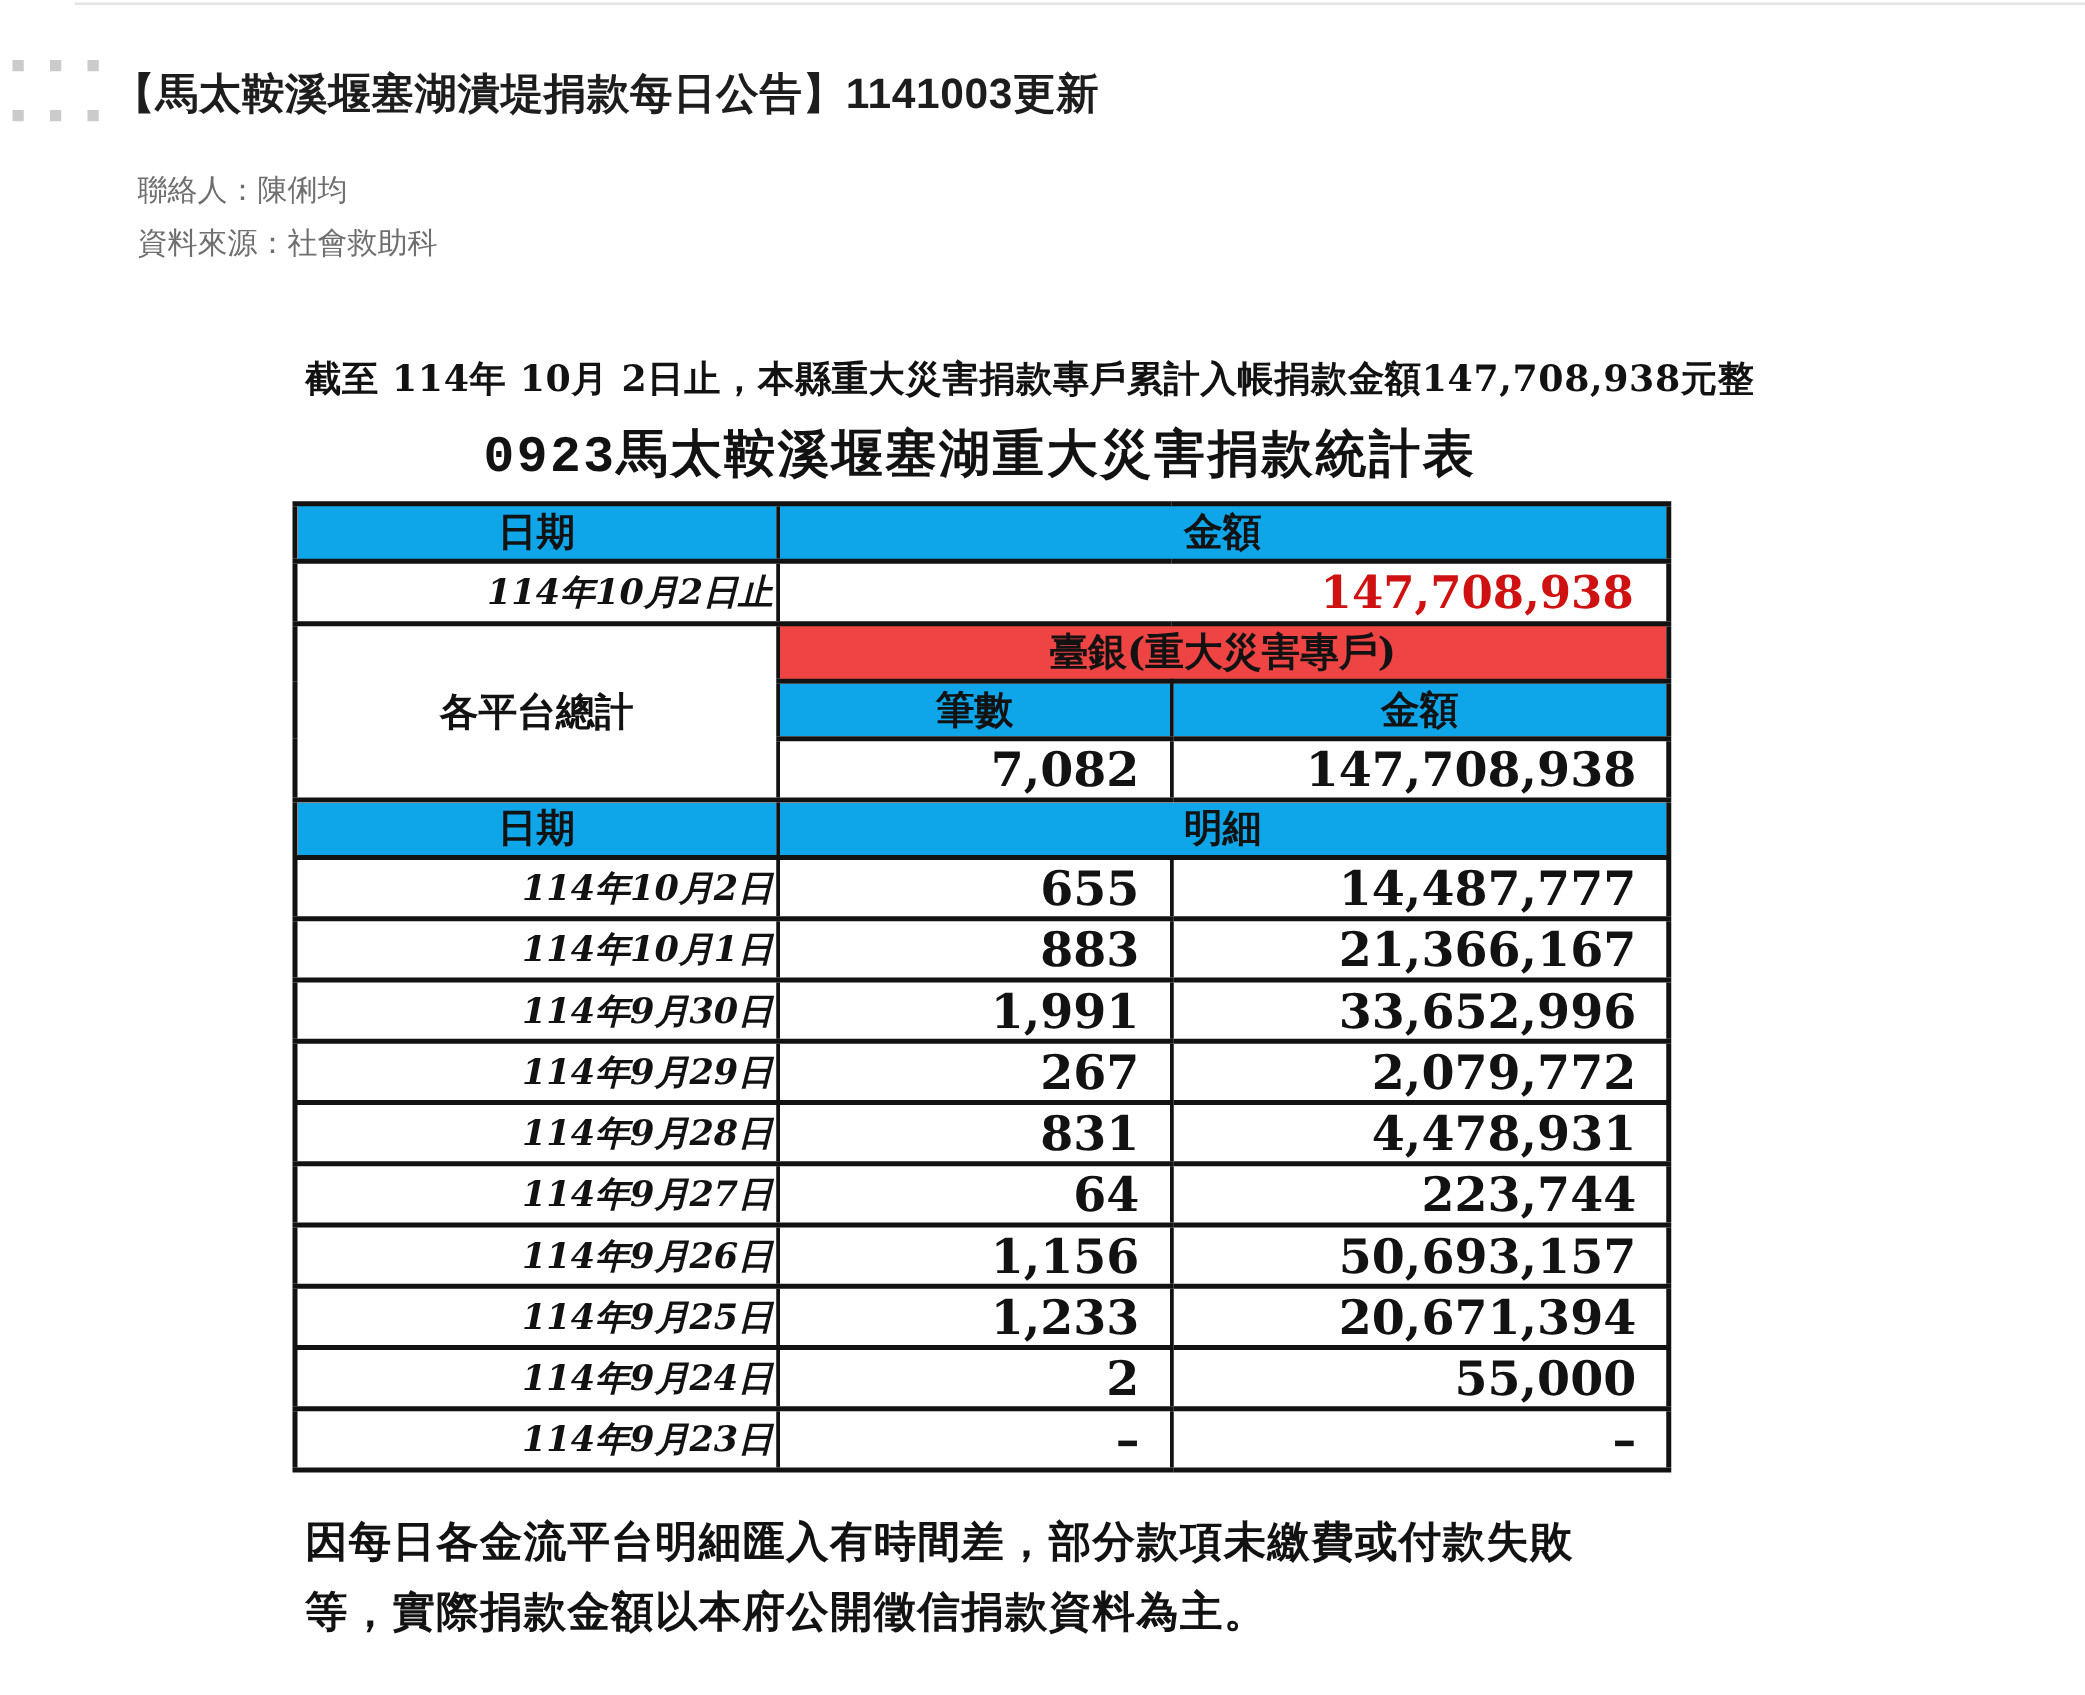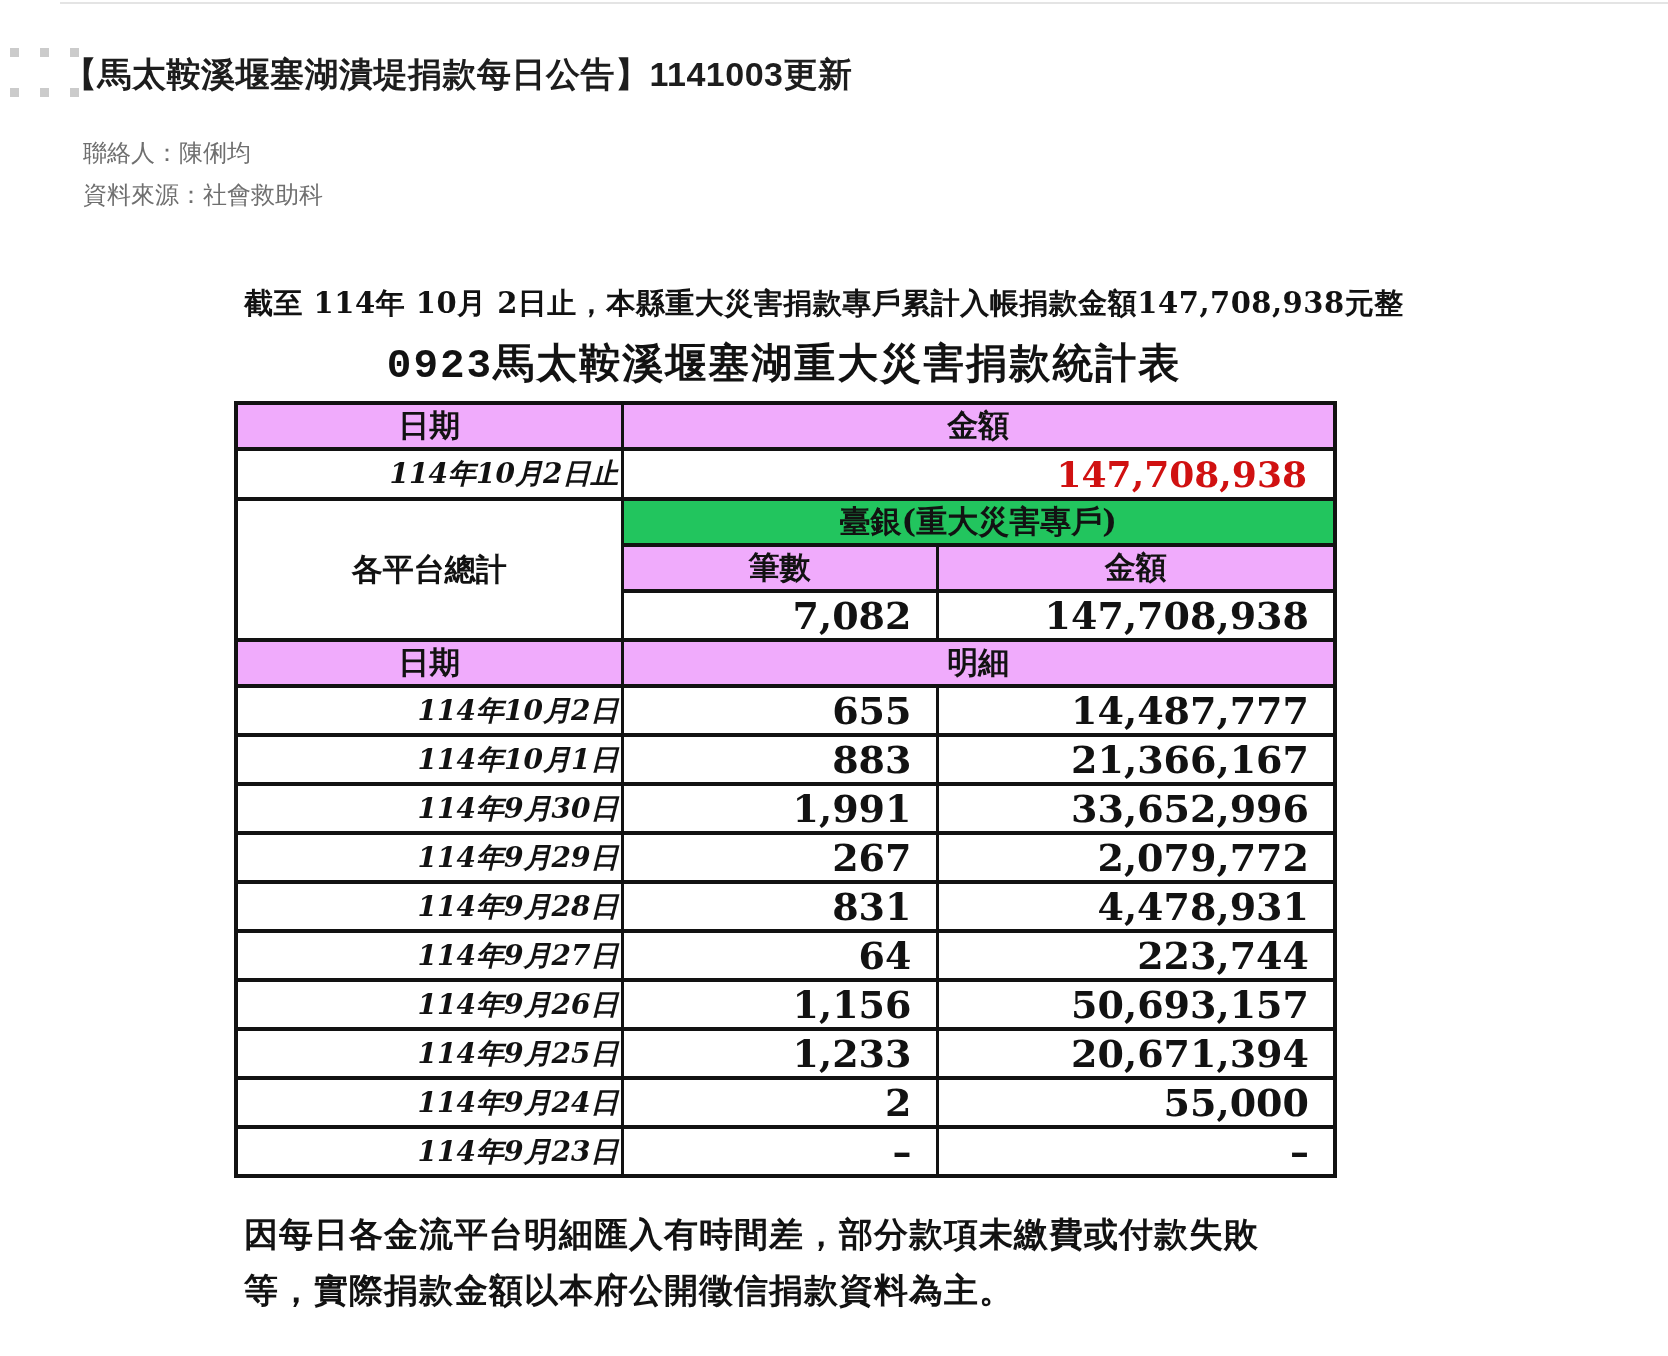--- a/index.html
+++ b/index.html
@@ -7,37 +7,37 @@
     width:1668px;height:1356px;background:#ffffff;position:relative;
     font-family:"Liberation Sans","DejaVu Sans",sans-serif;color:#1c1c1c;
     overflow:hidden;
   }
   .top-rule{position:absolute;top:2px;left:60px;right:0;height:2px;background:#e4e4e4;}
   .drag-handle{position:absolute;left:10px;top:48px;width:76px;height:52px;
     display:grid;grid-template-columns:repeat(3,9px);grid-template-rows:repeat(2,9px);
     column-gap:21px;row-gap:31px;cursor:grab;}
   .drag-handle span{width:9px;height:9px;background:#cbcbcb;display:block;}
 
-  .header-area{padding:52px 0 0 63px;}
+  .header-area{padding:52px 0 0 90px;}
   .page-title{font-size:34px;font-weight:bold;color:#1d1d1d;letter-spacing:.5px;margin:0;}
   .meta{margin-top:34px;font-size:24px;color:#6f6f6f;line-height:42px;margin-left:20px;}
 
   .doc{width:1100px;margin:68px 0 0 234px;
     font-family:"DejaVu Serif","Liberation Serif",serif;font-weight:bold;color:#121212;}
   .preamble{font-size:29px;letter-spacing:.5px;padding-left:10px;white-space:nowrap;}
   .doc-title{font-size:41px;text-align:center;margin-top:12px;letter-spacing:2px;font-family:Liberation Mono, monospace;}
 
   table.donation{border-collapse:collapse;table-layout:fixed;width:1100px;margin-top:10px;
     border:4px solid #121212;}
   table.donation td{
     border-top:4px solid #121212;border-bottom:4px solid #121212;
     border-left:3px solid #121212;border-right:3px solid #121212;
     padding:0 2px;overflow:hidden;}
-  .bg-lt{background:#f0abfc;}
-  .bg-dk{background:#22c55e;}
+  .bg-lt{background:#0ea5e9;}
+  .bg-dk{background:#ef4444;}
   .c-head{font-size:31px;text-align:center;}
   .c-date{font-size:28px;text-align:right;font-style:italic;}
   .c-num{font-size:38px;text-align:right;padding-right:24px !important;}
   .c-red{font-size:36px;text-align:right;padding-right:26px !important;color:#d01111;}
   tr.h-header1{height:44px;}
   tr.h-total{height:50px;}
   tr.h-bank{height:42px;}
   tr.h-sub{height:40px;}
   tr.h-vals{height:44px;}
   tr.h-header2{height:46px;}

